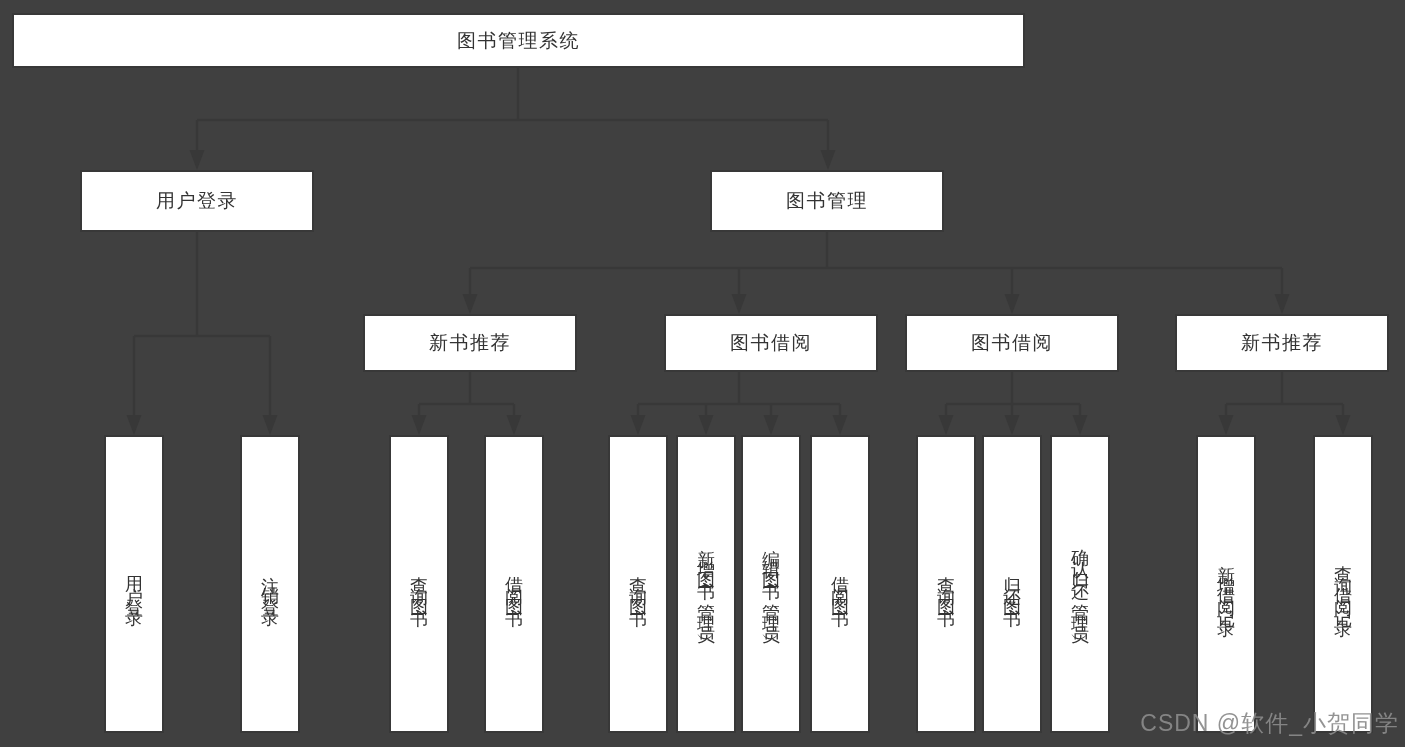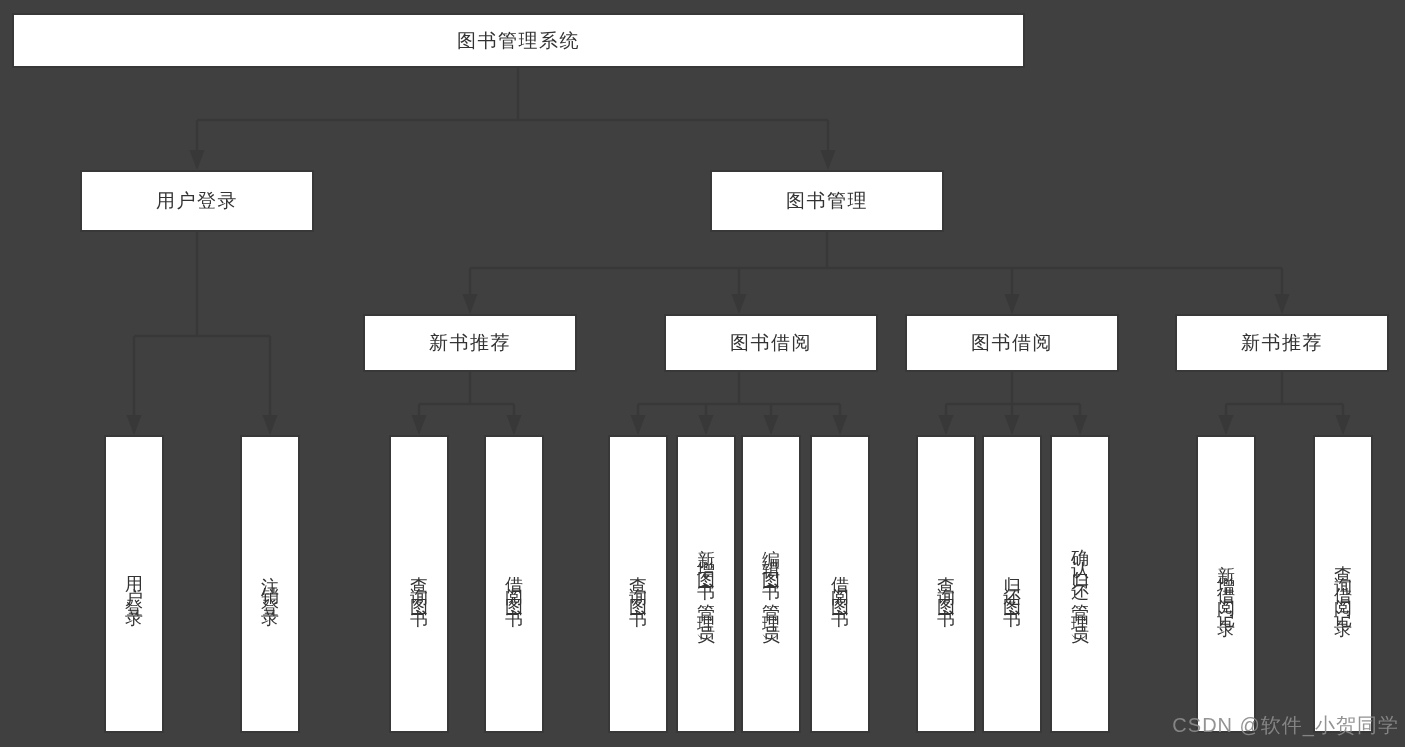--- a/index.html
+++ b/index.html
@@ -25,21 +25,21 @@
   .n-bb{left:632px;top:314px;width:214px;height:58px;margin-left:32px;}
   .n-cb{left:905px;top:314px;width:214px;height:58px;}
   .n-br{left:1175px;top:314px;width:214px;height:58px;}
   .leaf{top:435px;width:60px;height:298px;}
   .l1{left:104px}.l2{left:240px}.l3{left:389px}.l4{left:484px}
   .l5{left:608px}.l6{left:676px}.l7{left:741px}.l8{left:810px}
   .l9{left:916px}.l10{left:982px}.l11{left:1050px}
   .l12{left:1196px}.l13{left:1313px}
   .watermark{
     position:absolute;right:6px;bottom:8px;
-    font-size:20px;color:rgba(138,138,138,0.92);letter-spacing:1px;
+    font-size:23px;color:rgba(138,138,138,0.92);letter-spacing:1px;
     z-index:5;white-space:nowrap;margin-top:40px;
   }
 </style>
 </head>
 <body>
 
 <div class="stage">
 
   <svg class="connectors" viewBox="0 0 1405 747" xmlns="http://www.w3.org/2000/svg">
     <path fill="none" stroke="#383838" stroke-width="2.5" d="

